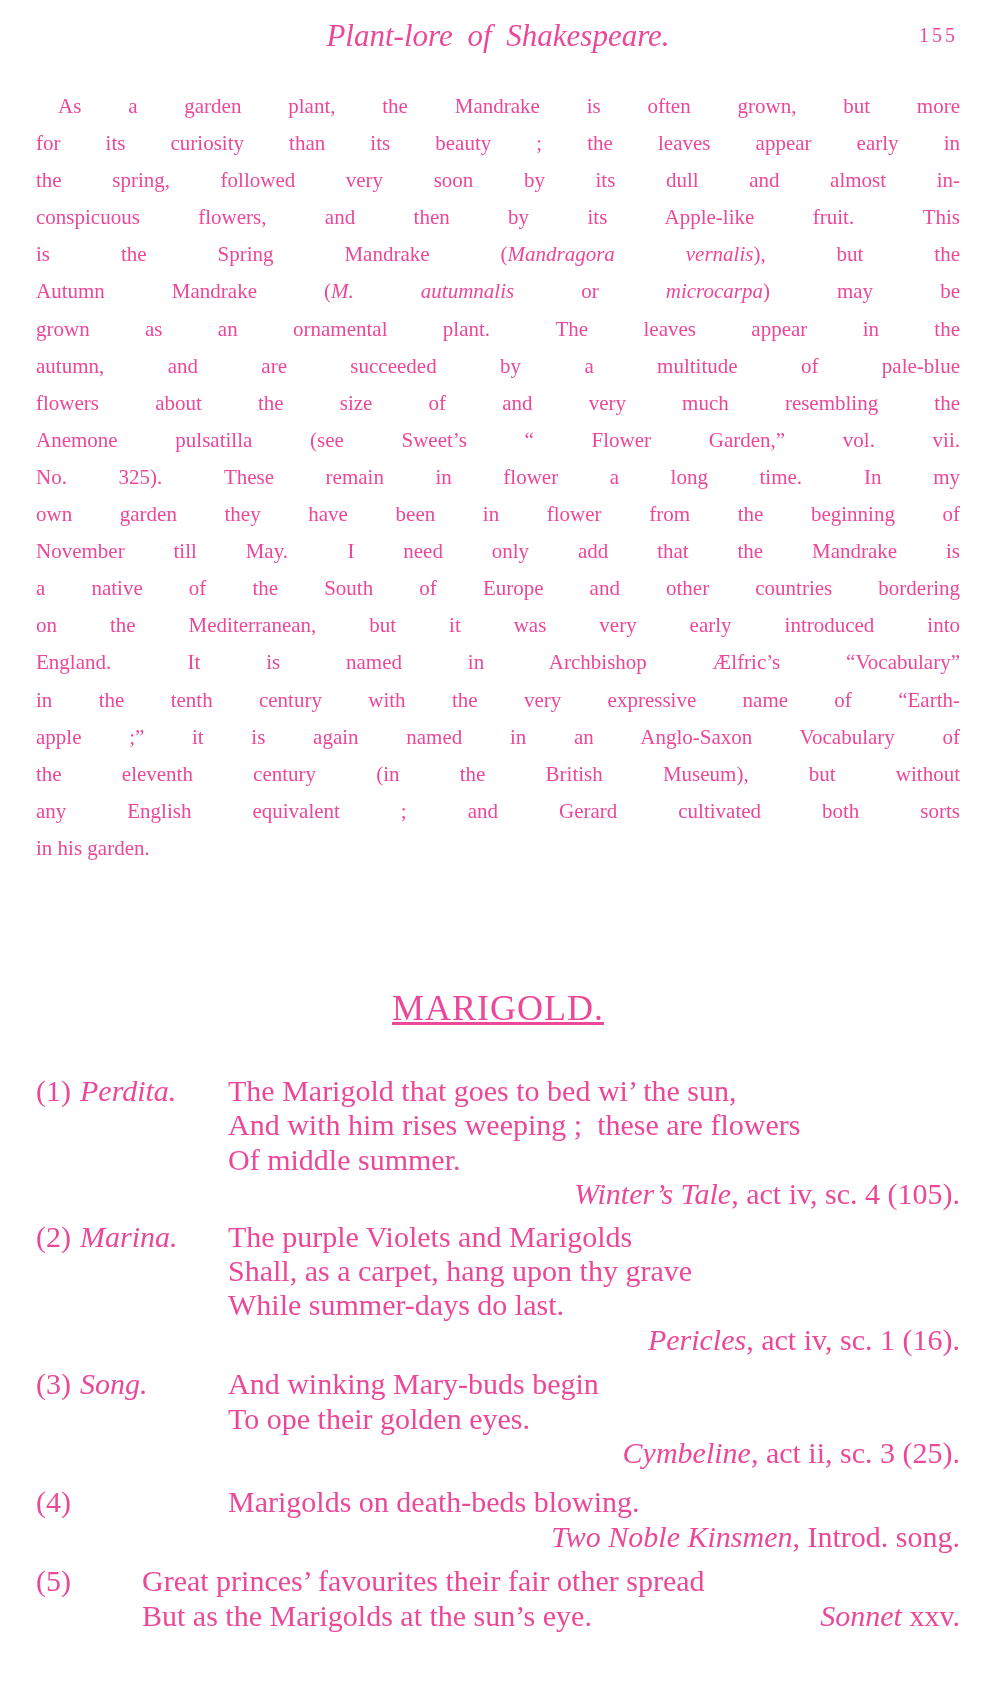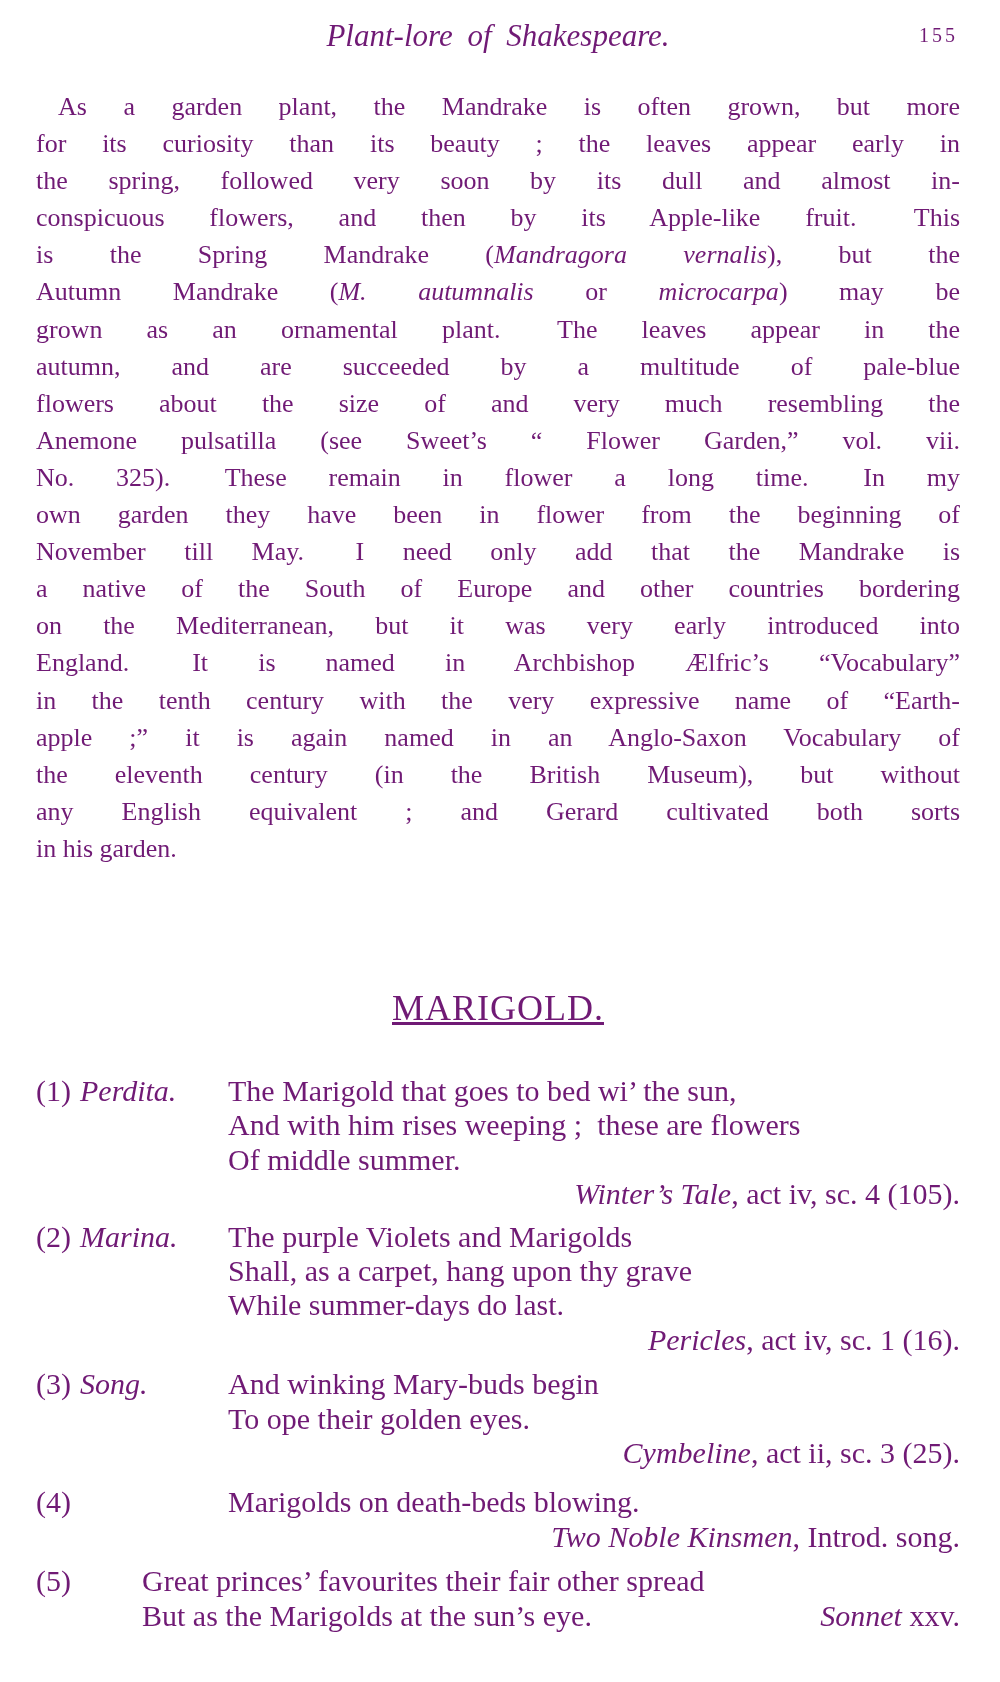--- a/index.html
+++ b/index.html
@@ -3,41 +3,41 @@
 <meta charset="utf-8">
 <style>
   html,body{margin:0;padding:0;background:#e8e8e8;}
   .page{
     position:relative;
     width:1000px;height:1682px;
     box-sizing:border-box;
     margin:0;
     padding:14px 40px 0 36px;
     background:#ffffff;
-    color:#701a75;
+    color:#ec4899;
     font-family:"Liberation Serif", serif;
     overflow:hidden;
   }
   
   .hdr{position:relative;height:48px;}
   .running-title{
     text-align:center;
     font-style:italic;
     font-size:31px;
     word-spacing:7px;
     line-height:44px;
   }
   .page-number{
     position:absolute;right:2px;top:10px;
     font-size:20px;letter-spacing:3px;
   }
   
   .body-text{
     margin-top:26px;
-    font-size:26px;
+    font-size:21px;
     line-height:37.1px;
   }
   .pline{
     text-align:justify;
     text-align-last:justify;
     white-space:nowrap;   
   }
   .pline.indent{text-indent:22px;}
   .pline.lastline{text-align-last:left;}
   

